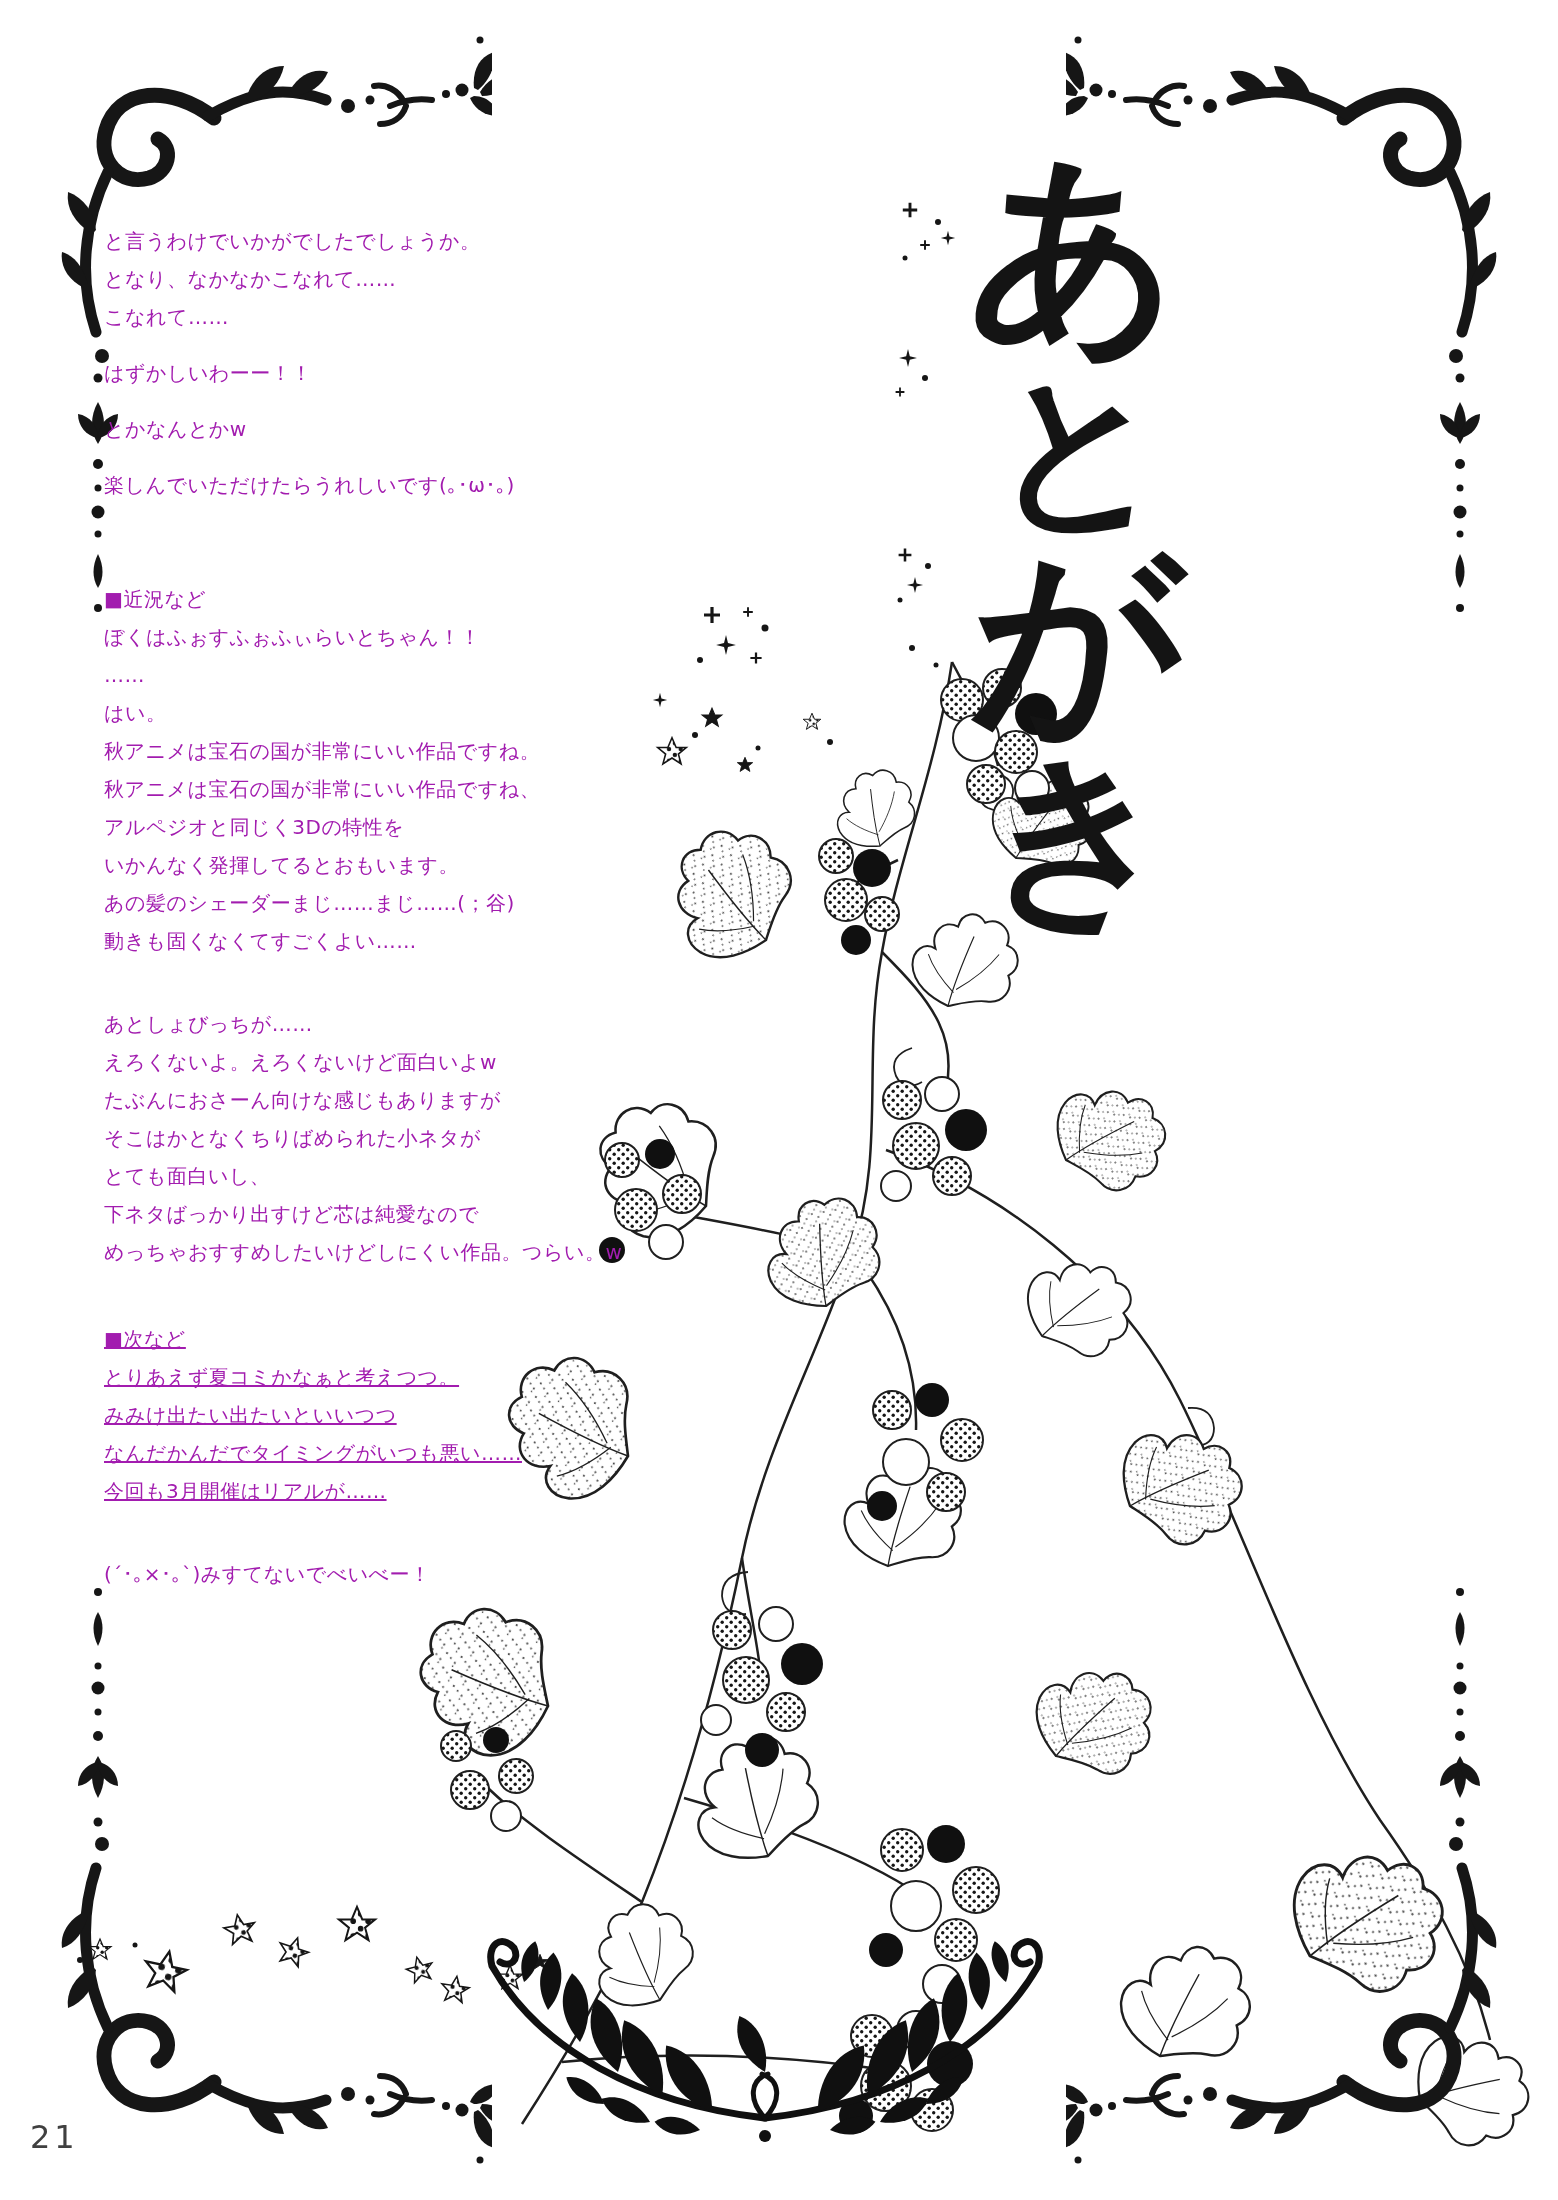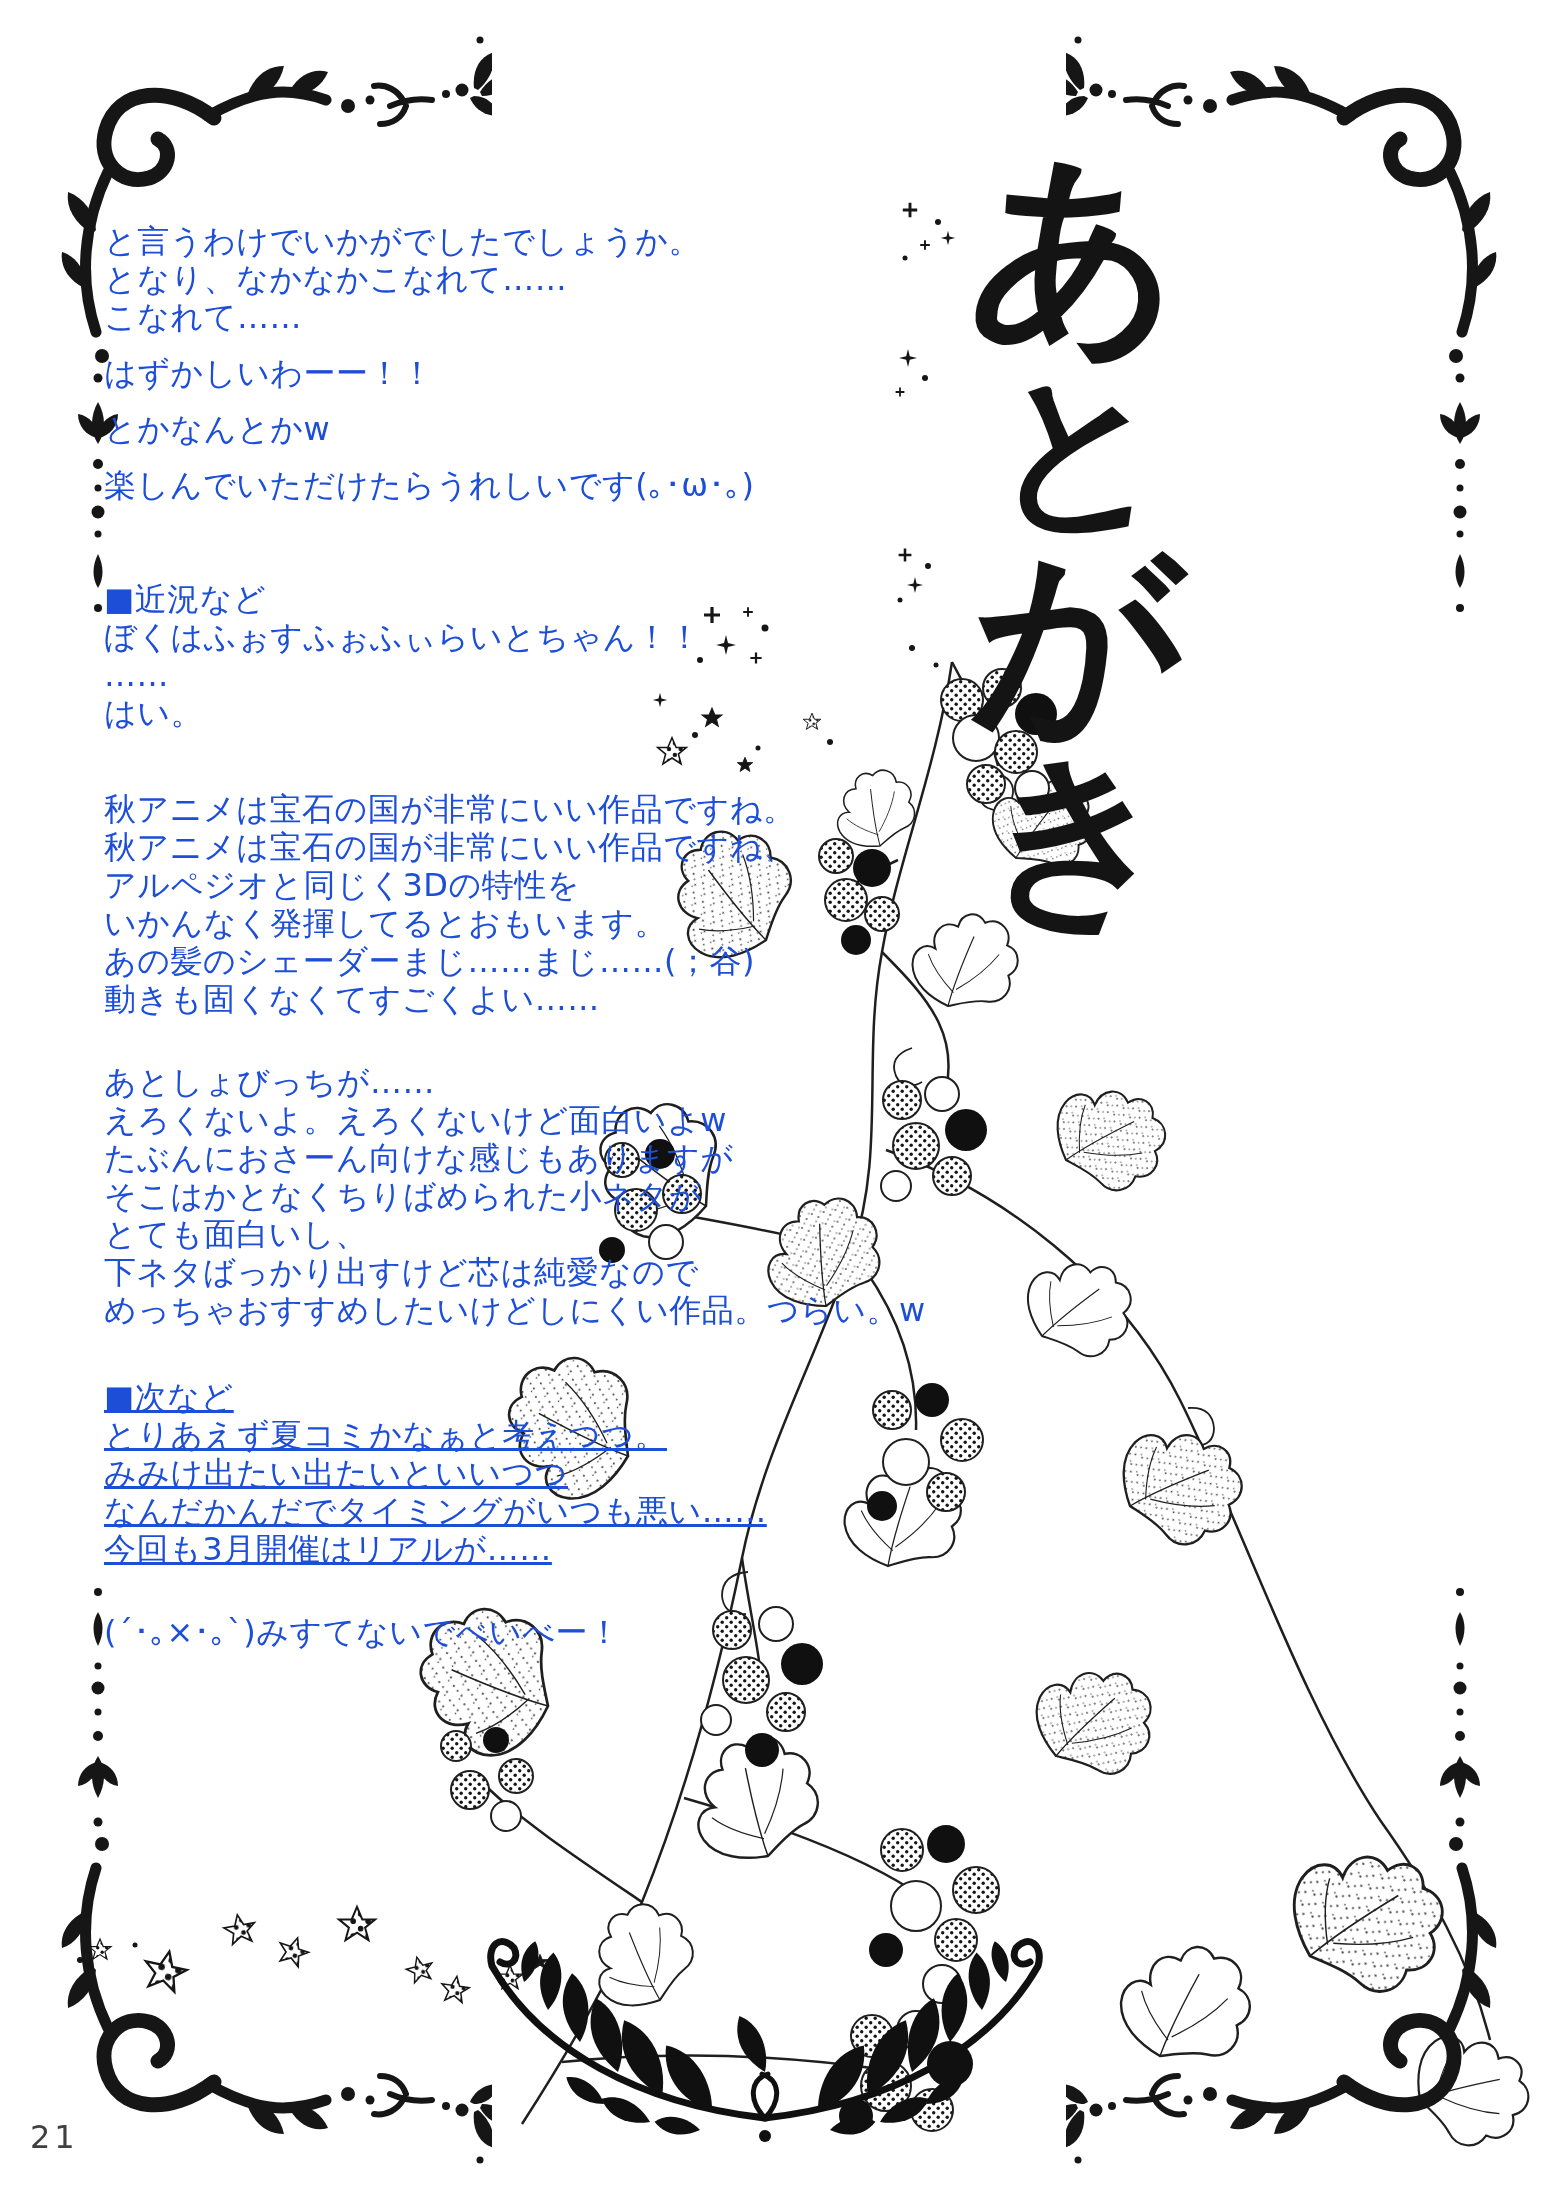--- a/index.html
+++ b/index.html
@@ -9,26 +9,26 @@
     font-family:"DejaVu Sans", sans-serif;
   }
   .decor{position:absolute;left:0;top:0;width:1558px;height:2200px;z-index:1;}
   .corner{position:absolute;width:470px;height:600px;z-index:1;}
   .corner.tl{left:22px;top:26px;}
   .corner.tr{right:22px;top:26px;transform:scaleX(-1);}
   .corner.bl{left:22px;bottom:26px;transform:scaleY(-1);}
   .corner.br{right:22px;bottom:26px;transform:scale(-1,-1);}
   .body-text{
     position:absolute;left:104px;top:222px;width:760px;z-index:2;
-    font-size:32px;line-height:38px;letter-spacing:0.5px;color:#1d4ed8;
+    font-size:20px;line-height:38px;letter-spacing:0.5px;color:#a21caf;
   }
   .body-text .line{white-space:nowrap;height:38px;}
   .para.g38{margin-top:18px;}
   .para.g76{margin-top:76px;}
-  .para.g58{margin-top:58px;}
+  .para.g58{}
   .para.g45{margin-top:45px;}
   .para.g49{margin-top:49px;text-decoration:underline;}
   .title{
     position:absolute;left:948px;top:150px;width:260px;z-index:2;
     display:flex;flex-direction:column;align-items:center;
     font-weight:900;color:#141414;
   }
   .title .ch{display:block;line-height:0.99;}
   .title .ch:nth-child(1){font-size:206px;transform:rotate(5deg);}
   .title .ch:nth-child(2){font-size:172px;transform:rotate(-3deg);margin-top:10px;}

